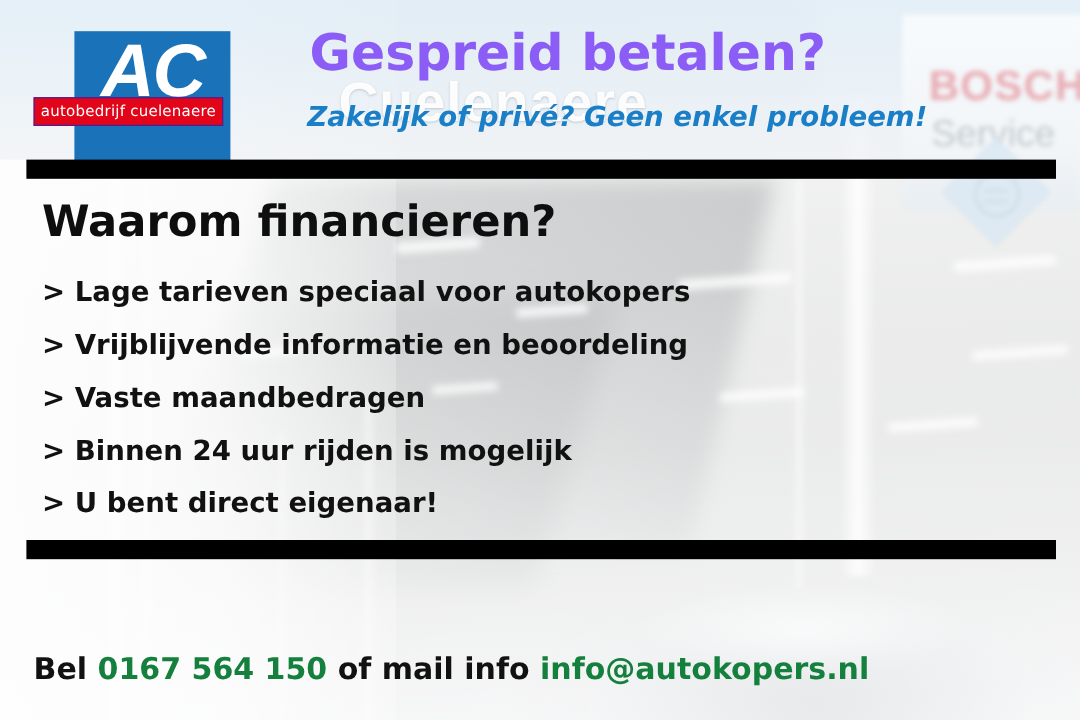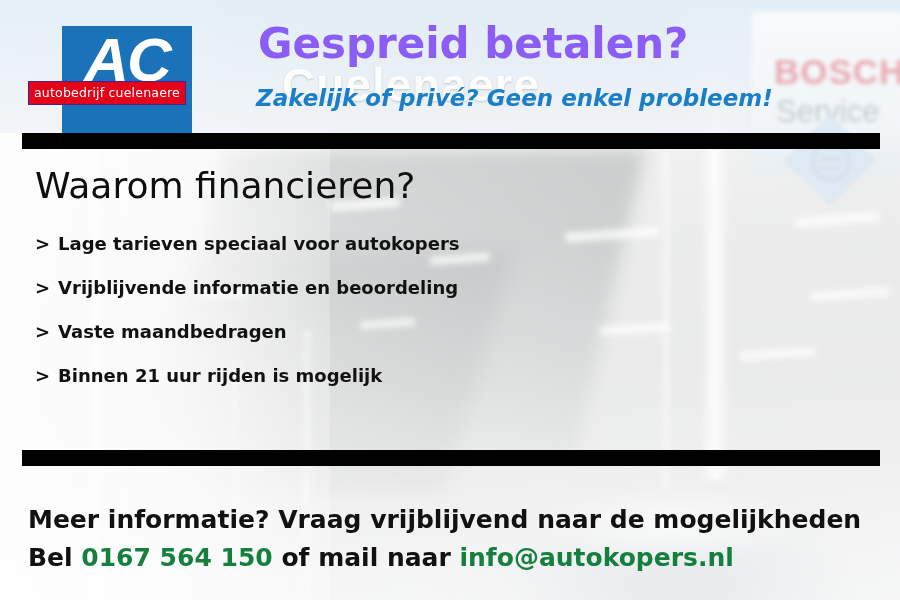--- a/index.html
+++ b/index.html
@@ -209,34 +209,34 @@
     left: 22px; width: 858px; height: 16px;
     background: #000000;
   }
   .rule-top { top: 133px; }
   .rule-bottom { top: 450px; }
 
   
   .body-title {
     position: absolute; left: 35px; top: 163px;
     font-family: "DejaVu Sans", sans-serif;
-    font-weight: normal;
+    font-weight: bold;
     font-size: 36px;
     line-height: 46px;
     color: #0e0e0e;
     white-space: nowrap;
   }
   .bullets {
     position: absolute; left: 35px; top: 222px;
     margin: 0; padding: 0; list-style: none;
   }
   .bullets li {
     font-family: "DejaVu Sans", sans-serif;
     font-weight: bold;
-    font-size: 18px;
+    font-size: 23px;
     line-height: 44px;
     color: #111111;
     white-space: nowrap;
   }
   .bullets li .caret { margin-right: 8px; font-weight: bold; }
 
   
   .footer-line {
     position: absolute; left: 28px;
     font-family: "DejaVu Sans", sans-serif;
@@ -316,25 +316,27 @@
     <li>
       <span class="caret">&gt;</span><span>Lage tarieven speciaal voor autokopers</span>
     </li>
     <li>
       <span class="caret">&gt;</span><span>Vrijblijvende informatie en beoordeling</span>
     </li>
     <li>
       <span class="caret">&gt;</span><span>Vaste maandbedragen</span>
     </li>
     <li>
-      <span class="caret">&gt;</span><span>Binnen 21 uur rijden is mogelijk</span>
+      <span class="caret">&gt;</span><span>Binnen 24 uur rijden is mogelijk</span>
+    </li>
+    <li>
+      <span class="caret">&gt;</span><span>U bent direct eigenaar!</span>
     </li>
   </ul>
 
-  <div class="footer-line footer-1">Meer informatie? Vraag vrijblijvend naar de mogelijkheden</div>
   <div class="footer-line footer-2">
     <span>Bel</span>
     <span class="accent">0167 564 150</span>
-    <span>of mail naar</span>
+    <span>of mail info</span>
     <span class="accent">info@autokopers.nl</span>
   </div>
 
 </div>
 
 </body></html>

